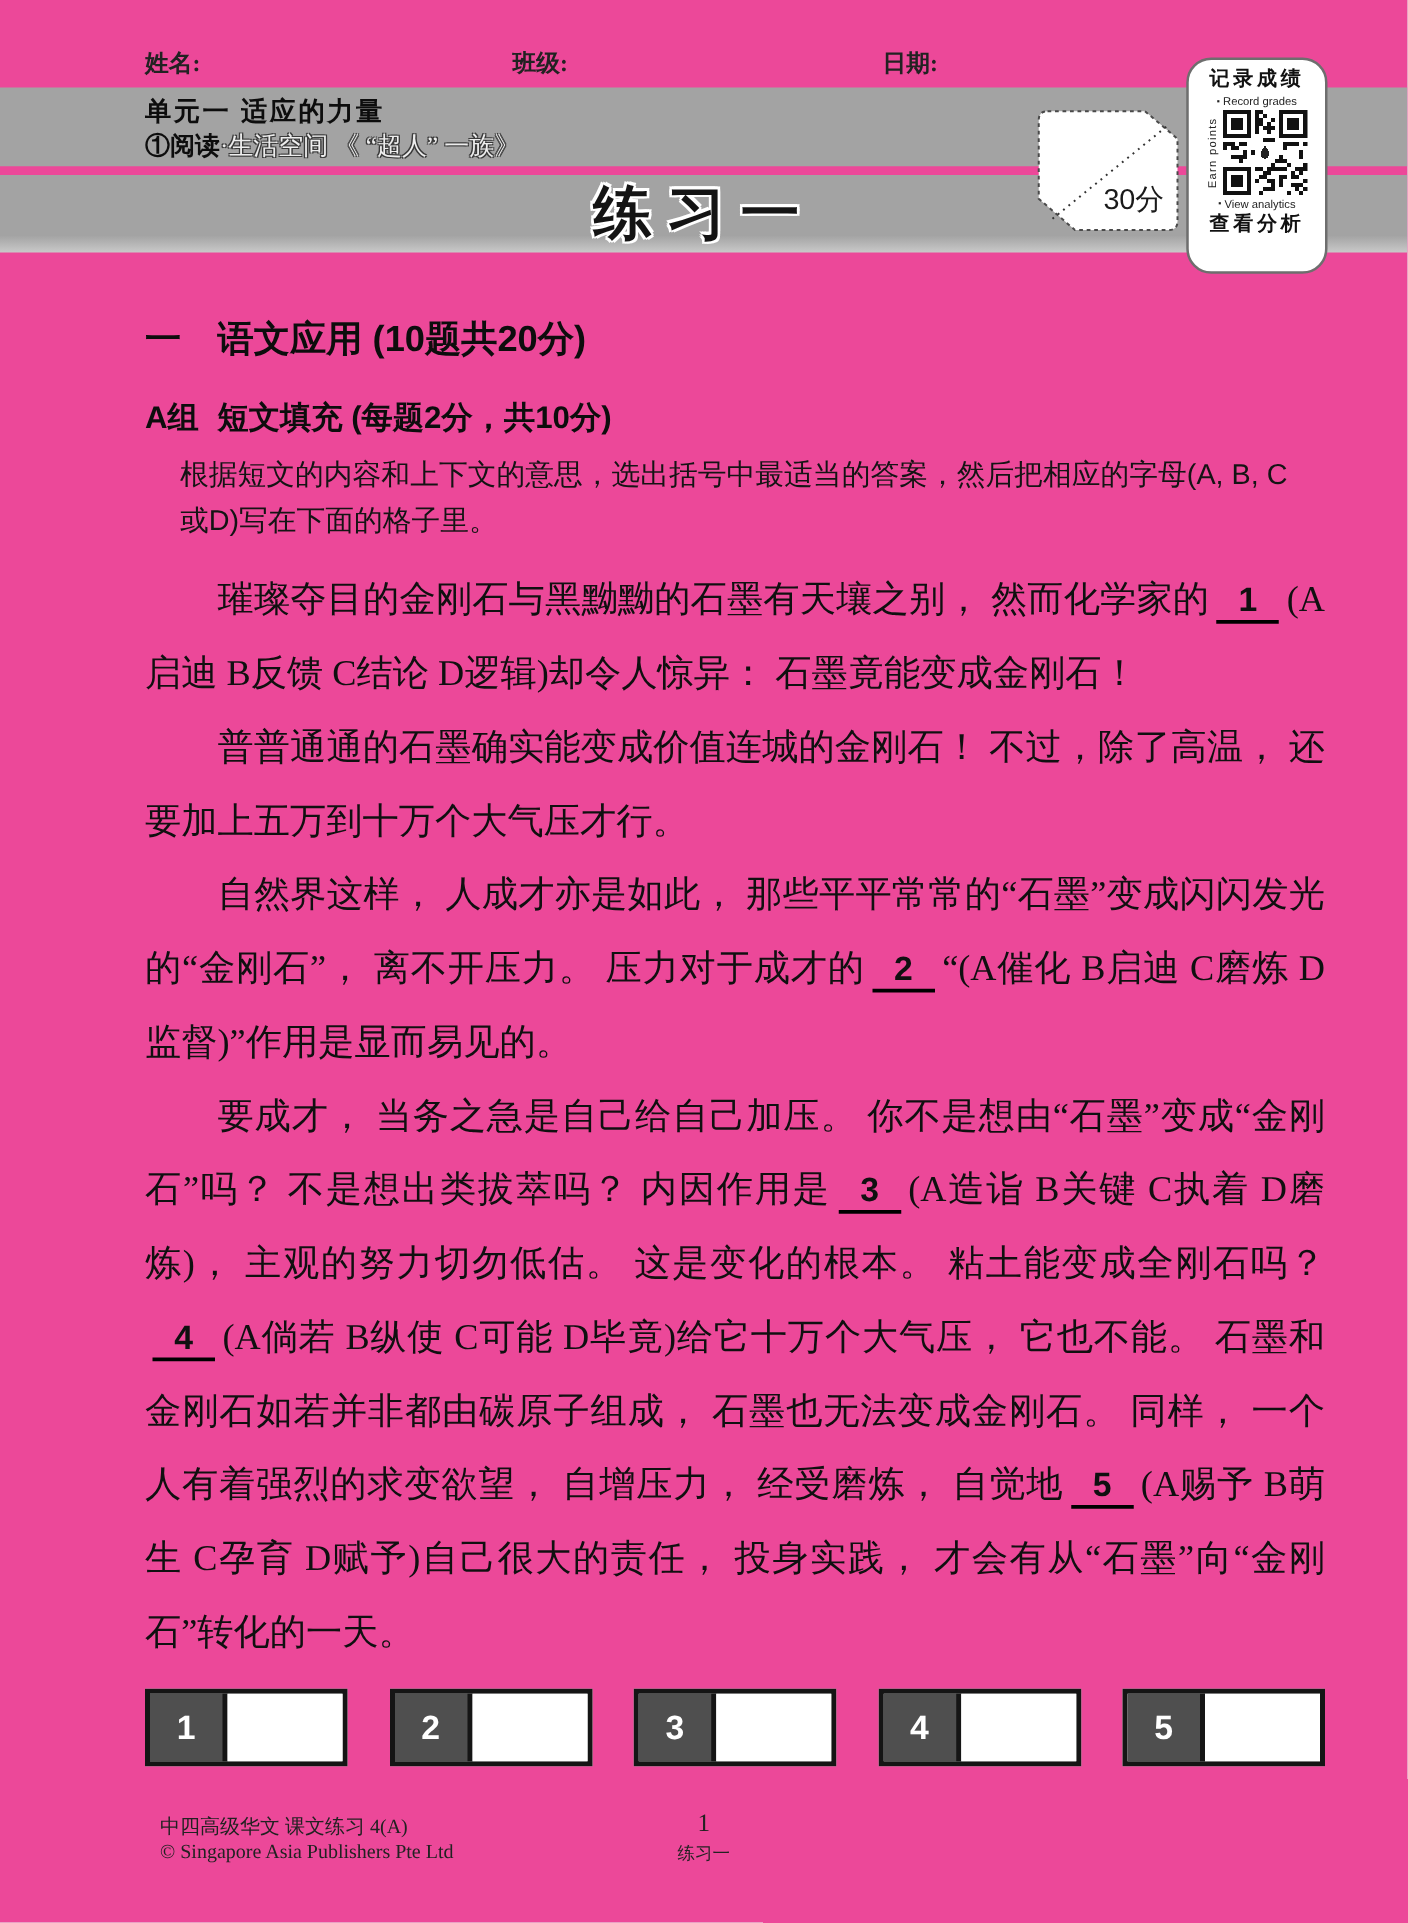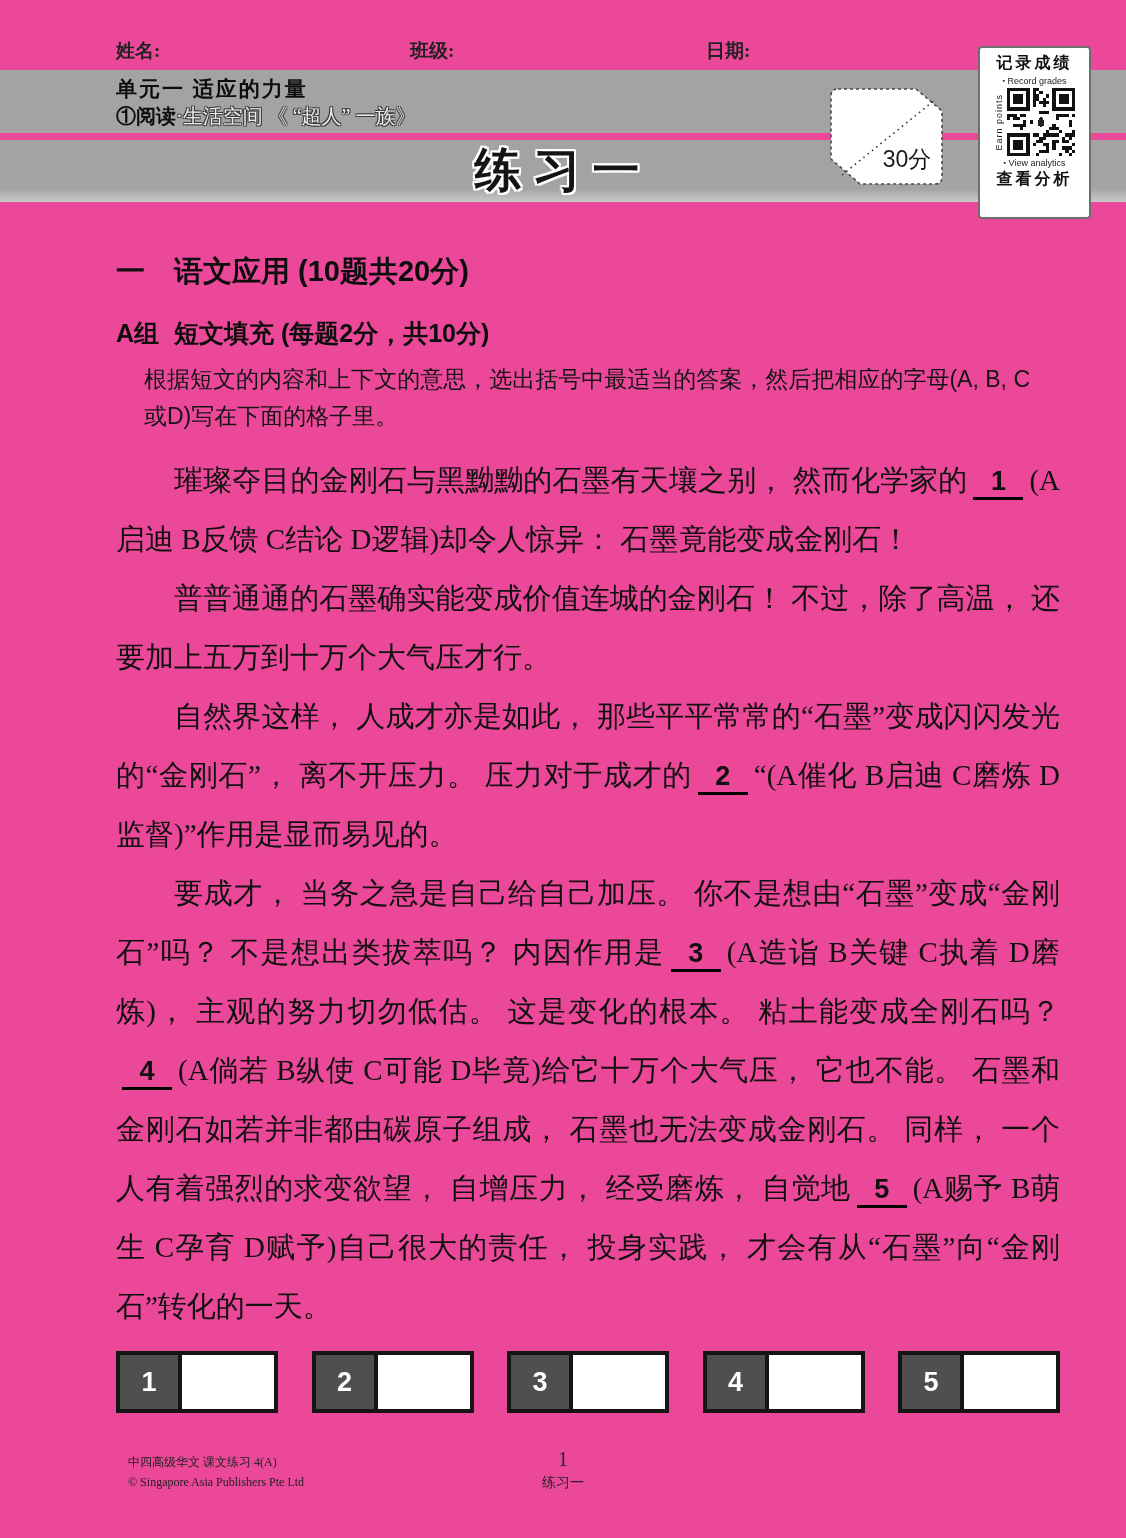--- a/index.html
+++ b/index.html
@@ -26,22 +26,22 @@
       font-size:47px;font-weight:bold;letter-spacing:12px;color:#141414;line-height:60px;
       text-shadow:2px 0 0 #fff,-2px 0 0 #fff,0 2px 0 #fff,0 -2px 0 #fff,
                   2px 2px 0 #fff,-2px -2px 0 #fff,2px -2px 0 #fff,-2px 2px 0 #fff;}
 
   
   .score-box{position:absolute;left:828px;top:87px;width:118px;height:100px;z-index:4;}
   .score-box svg{display:block;}
 
   
   .qr-panel{position:absolute;left:949px;top:46px;width:113px;height:173px;background:#fff;
-            border:2px solid #6e6e6e;border-radius:4px;box-sizing:border-box;z-index:5;
-            display:flex;flex-direction:column;align-items:center;padding-top:5px;margin-left:29px;}
+            border:2px solid #6e6e6e;border-radius:20px;box-sizing:border-box;z-index:5;
+            display:flex;flex-direction:column;align-items:center;padding-top:5px;}
   .qr-cn{font-size:16px;font-weight:bold;letter-spacing:3px;color:#111;white-space:nowrap;}
   .qr-en{font-size:9px;color:#222;margin-top:2px;white-space:nowrap;}
   .qr-en .bullet{font-size:7px;vertical-align:1px;}
   .qr-mid{display:flex;align-items:center;margin-top:2px;}
   .earn-points{writing-mode:vertical-rl;transform:rotate(180deg);font-size:9px;color:#222;
                width:13px;text-align:center;letter-spacing:1px;}
   .qr-code{width:68px;height:68px;}
   .qr-bottom-en{margin-top:2px;}
   .qr-cn-bottom{margin-top:1px;}
 
@@ -63,21 +63,21 @@
 
   .answers-label{margin-top:26px;font-size:26px;font-weight:bold;color:#0d0d0d;}
   .answer-row{margin-top:15px;display:flex;justify-content:space-between;width:944px;}
   .answer-box{width:162px;height:62px;border:4px solid #151515;box-sizing:border-box;display:flex;background:#fff;}
   .answer-num{width:58px;flex:0 0 58px;background:#4f4f4f;color:#fff;font-weight:bold;font-size:27px;
               display:flex;align-items:center;justify-content:center;border-right:4px solid #151515;}
   .answer-blank{flex:1;background:#fff;}
 
   
   .footer-left{position:absolute;left:116px;top:1452px;font-family:"Liberation Serif",serif;
-               font-size:12px;line-height:20px;color:#222;padding-left:12px;}
+               font-size:16px;line-height:20px;color:#222;padding-left:12px;}
   .footer-center{position:absolute;left:0;top:1448px;width:100%;text-align:center;
                  font-family:"Liberation Serif",serif;color:#222;}
   .footer-page{font-size:20px;}
   .footer-page-label{font-size:14px;margin-top:3px;}
 </style>
 </head>
 <body>
 
 <div class="page">
 

